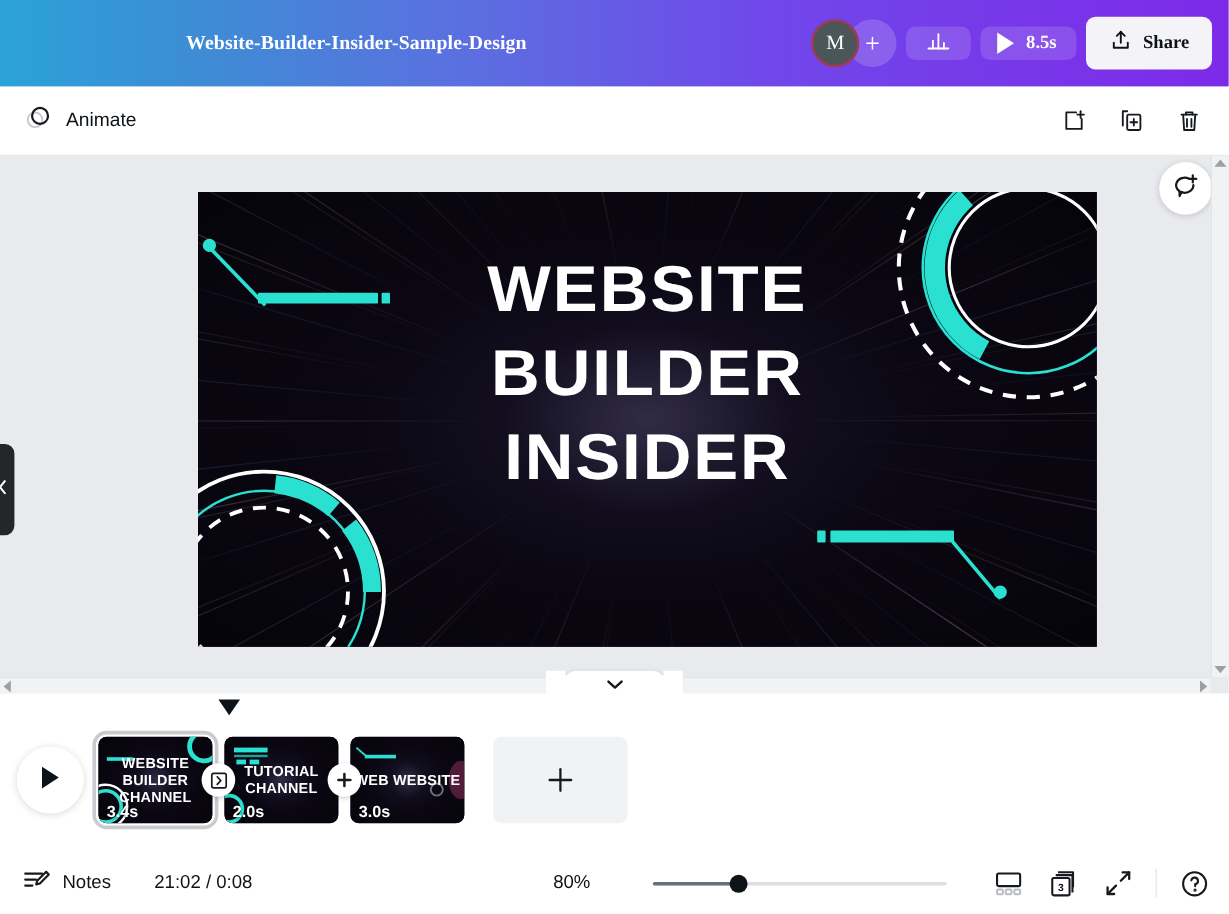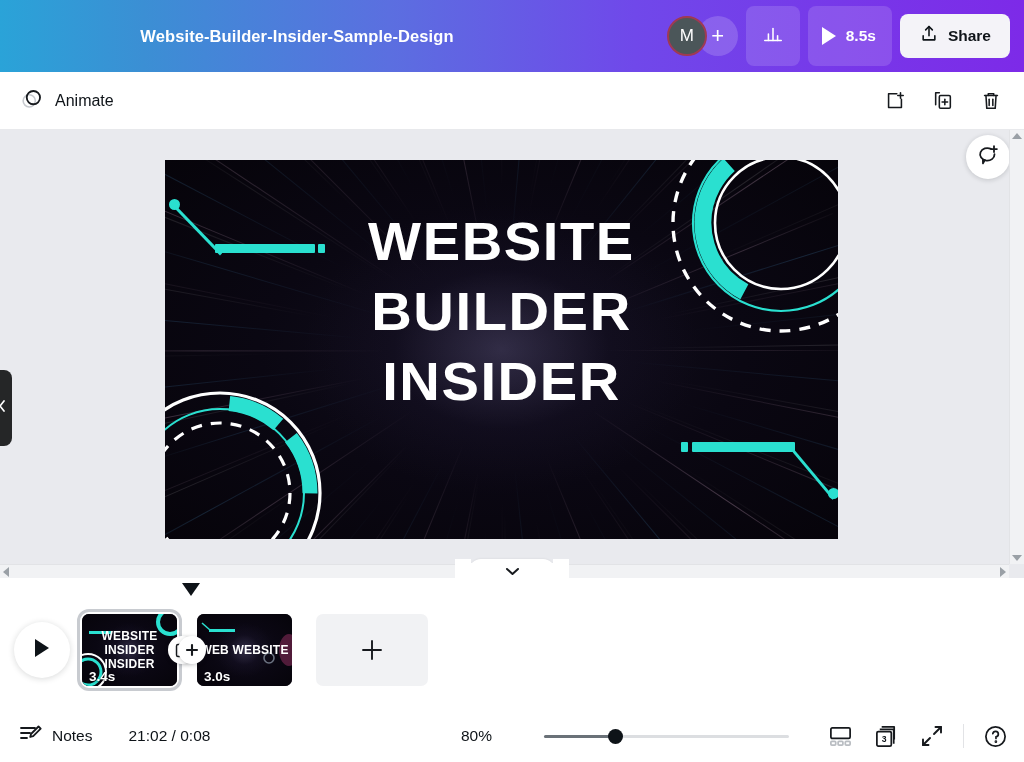--- a/index.html
+++ b/index.html
@@ -8,21 +8,21 @@
     font-family: "Liberation Sans", sans-serif;
     background: #ffffff;
     overflow: hidden;
   }
   .app { position: relative; width: 1024px; height: 762px; display: flex; flex-direction: column; }
 
   
   .topbar {
     height: 72px; flex: 0 0 72px;
     background: linear-gradient(90deg, #2aa3d8 0%, #3b8fd4 14%, #5b6fe0 38%, #7048ea 62%, #7d2ae8 100%);
-    display: flex; align-items: center; position: relative;
+    display: flex; align-items: center; position: relative; font-family: Liberation Serif, serif;
   }
   .doc-title {
     position: absolute; left: 0; right: 0; text-align: center;
     color: #ffffff; font-size: 16.5px; font-weight: 600; letter-spacing: .1px;
     pointer-events: none;
     padding-right: 430px;
   }
   .top-right { margin-left: auto; display: flex; align-items: center; gap: 8px; padding-right: 14px; }
   .avatar-group { display: flex; align-items: center; }
   .avatar {
@@ -33,21 +33,21 @@
     position: relative; z-index: 2;
   }
   .avatar-add {
     width: 40px; height: 40px; border-radius: 50%;
     background: rgba(255,255,255,0.17);
     display: flex; align-items: center; justify-content: center;
     color: #fff; font-size: 22px; font-weight: 300;
     margin-left: -9px; z-index: 1;
   }
   .tb-btn {
-    height: 60px; border-radius: 8px; background: rgba(255,255,255,0.14);
+    height: 28px; border-radius: 8px; background: rgba(255,255,255,0.14);
     display: flex; align-items: center; justify-content: center;
     color: #fff; cursor: pointer;
   }
   .tb-btn.icon-only { width: 54px; }
   .tb-play { padding: 0 16px 0 14px; gap: 10px; font-size: 15.5px; font-weight: 700; }
   .share-btn {
     height: 44px; border-radius: 8px; background: #f4f3f8;
     display: flex; align-items: center; gap: 9px; padding: 0 19px;
     color: #0e1318; font-size: 15.5px; font-weight: 600; cursor: pointer;
   }
@@ -69,21 +69,21 @@
     width: 38px; height: 38px; border-radius: 6px; cursor: pointer;
     display: flex; align-items: center; justify-content: center;
   }
 
   
   .canvas-wrap {
     flex: 1 1 auto; background: #e9eaee; position: relative; overflow: hidden;
   }
   .design {
     position: absolute; left: 165px; top: 30px;
-    width: 673px; height: 379px;
+    width: 749px; height: 379px;
     background: #05030a; overflow: hidden;
   }
   
   .burst-bg {
     position: absolute; inset: 0;
     background:
       radial-gradient(ellipse 42% 55% at 50% 50%, rgba(120,110,160,0.30) 0%, rgba(40,30,70,0.12) 38%, rgba(0,0,0,0) 70%),
       radial-gradient(ellipse 80% 80% at 50% 50%, #13101f 0%, #0a0712 45%, #050308 100%);
   }
   .rays { position: absolute; inset: -20%; }
@@ -489,31 +489,43 @@
     <div class="pages-strip">
 
       <div class="page-thumb selected">
         <div class="burst-bg"></div>
         <svg width="95" height="72" viewBox="0 0 95 72" style="position:absolute;inset:0">
           <rect x="7" y="17" width="22" height="3" fill="#2ae0d0"></rect>
           <circle cx="6" cy="58" r="13" stroke="#2ae0d0" stroke-width="3" fill="none"></circle>
           <circle cx="6" cy="58" r="18" stroke="#ffffff" stroke-width="2" fill="none"></circle>
           <circle cx="88" cy="8" r="12" stroke="#2ae0d0" stroke-width="4" fill="none"></circle>
         </svg>
-        <div class="pt-title">WEBSITE INSIDER INSIDER</div>
+        <div class="pt-title">WEBSITE BUILDER CHANNEL</div>
         <div class="pt-dur">3.4s</div>
       </div>
 
       <div class="transition-btn">
         <svg width="15" height="15" viewBox="0 0 16 16" fill="none" stroke="#16191d" stroke-width="1.5" stroke-linecap="round" stroke-linejoin="round">
           <rect x="1.6" y="1.6" width="12.8" height="12.8" rx="1.6"></rect>
           <path d="M6.4 4.6 L9.6 8 L6.4 11.4"></path>
         </svg>
       </div>
 
+      <div class="page-thumb">
+        <div class="burst-bg"></div>
+        <svg width="95" height="72" viewBox="0 0 95 72" style="position:absolute;inset:0">
+          <rect x="8" y="9" width="28" height="4" fill="#2ae0d0"></rect>
+          <rect x="8" y="15" width="28" height="2" fill="#2ae0d0" opacity=".7"></rect>
+          <rect x="10" y="19" width="8" height="4" fill="#2ae0d0"></rect>
+          <rect x="21" y="19" width="8" height="4" fill="#2ae0d0"></rect>
+          <circle cx="4" cy="60" r="11" stroke="#2ae0d0" stroke-width="3" fill="none"></circle>
+        </svg>
+        <div class="pt-title">TUTORIAL CHANNEL</div>
+        <div class="pt-dur">2.0s</div>
+      </div>
 
       <div class="transition-btn">
         <svg width="16" height="16" viewBox="0 0 16 16" fill="none" stroke="#16191d" stroke-width="2.1" stroke-linecap="round">
           <line x1="8" y1="3" x2="8" y2="13"></line>
           <line x1="3" y1="8" x2="13" y2="8"></line>
         </svg>
       </div>
 
       <div class="page-thumb">
         <div class="burst-bg"></div>

